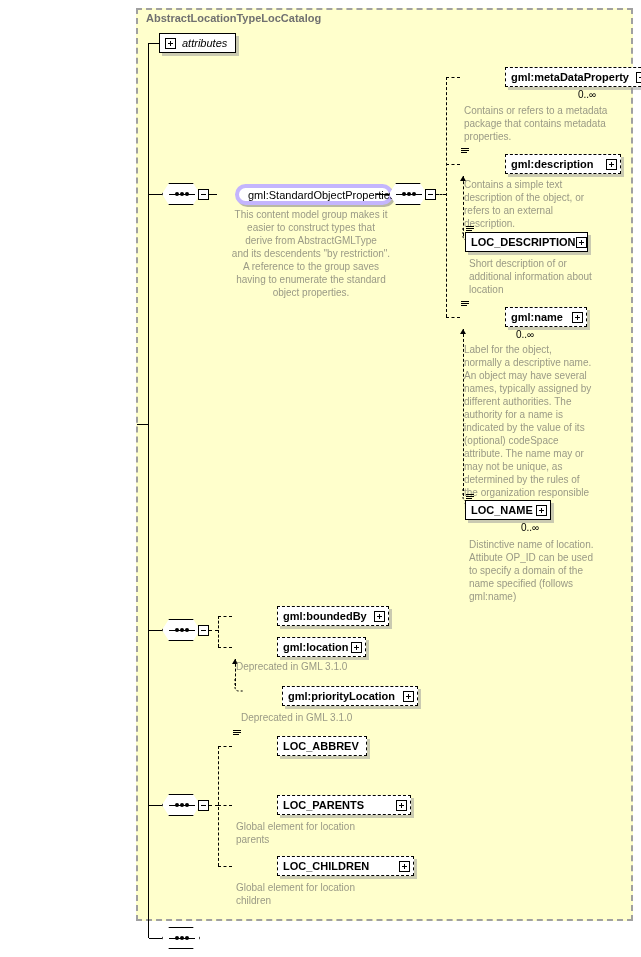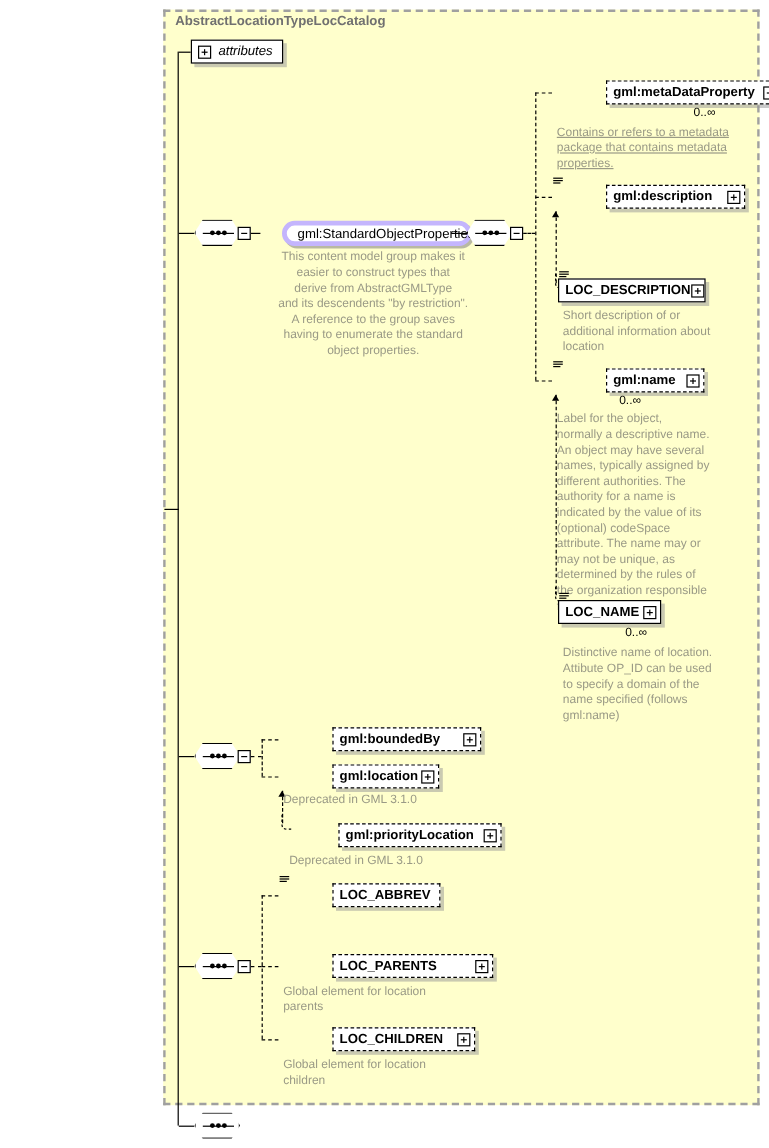--- a/index.html
+++ b/index.html
@@ -190,34 +190,38 @@
   <div class="dln v" style="left:446px;top:77px;height:240px;"></div>
   <div class="dln h" style="left:446px;top:77px;width:14px;"></div>
   <div class="dln h" style="left:446px;top:164px;width:14px;"></div>
   <div class="dln h" style="left:446px;top:317px;width:14px;"></div>
 
   <div class="el-box dashed" style="left:460px;top:67px;width:146px;">
     <span class="lbl">gml:metaDataProperty</span>
     <span class="pm plus inline" style="margin-left:auto;"></span>
   </div>
   <div class="card" style="left:578px;top:89px;">0..∞</div>
-  <div class="note" style="left:464px;top:104px;width:150px;text-decoration:underline;">Contains or refers to a metadata
+  <div class="note" style="left:464px;top:104px;width:150px;">Contains or refers to a metadata
 package that contains metadata
 properties.</div>
 
   <div class="el-box dashed" style="left:460px;top:154px;width:116px;">
     <span class="lbl">gml:description</span>
     <span class="pm plus inline" style="margin-left:auto;"></span>
   </div>
   <div class="glyph" style="left:461px;top:148px;">
     <i style="top:0;width:8px;"></i>
       <i style="top:2px;width:8px;"></i>
       <i style="top:4px;width:6px;"></i>
   </div>
   <div class="uparrow" style="left:460px;top:176px;"></div>
+  <div class="note" style="left:464px;top:178px;width:150px;">Contains a simple text
+description of the object, or
+refers to an external
+description.</div>
 
   <div class="dln v" style="left:463px;top:176px;height:60px;"></div>
   <div class="hook" style="left:455px;top:228px;">
     <svg width="16" height="16" viewBox="0 0 16 16">
         <path d="M8 0 L8 8 Q8 12 12 12 L16 12" fill="none" stroke="#000" stroke-width="1" stroke-dasharray="2,2"></path>
       </svg>
   </div>
 
   <div class="el-box solid" style="left:465px;top:232px;width:123px;">
     <span class="lbl">LOC_DESCRIPTION</span>
@@ -286,21 +290,21 @@
     <span class="d" style="left:12px;"></span>
     <span class="d" style="left:17px;"></span>
     <span class="d" style="left:22px;"></span>
   </div>
   <div class="pm" style="position:absolute;left:198px;top:625px;"></div>
   <div class="dln h" style="left:209px;top:630px;width:9px;"></div>
   <div class="dln v" style="left:218px;top:616px;height:31px;"></div>
   <div class="dln h" style="left:218px;top:616px;width:14px;"></div>
   <div class="dln h" style="left:218px;top:647px;width:14px;"></div>
 
-  <div class="el-box dashed" style="left:232px;top:606px;width:124px;">
+  <div class="el-box dashed" style="left:232px;top:606px;width:112px;">
     <span class="lbl">gml:boundedBy</span>
     <span class="pm plus inline" style="margin-left:auto;"></span>
   </div>
 
   <div class="el-box dashed" style="left:232px;top:637px;width:89px;">
     <span class="lbl">gml:location</span>
     <span class="pm plus inline" style="margin-left:auto;"></span>
   </div>
   <div class="uparrow" style="left:232px;top:659px;"></div>
   <div class="note" style="left:236px;top:660px;width:170px;">Deprecated in GML 3.1.0</div>
@@ -340,21 +344,21 @@
       <i style="top:4px;width:6px;"></i>
   </div>
 
   <div class="el-box dashed" style="left:232px;top:795px;width:134px;">
     <span class="lbl">LOC_PARENTS</span>
     <span class="pm plus inline" style="margin-left:auto;"></span>
   </div>
   <div class="note" style="left:236px;top:820px;width:160px;">Global element for location
 parents</div>
 
-  <div class="el-box dashed" style="left:232px;top:856px;width:119px;">
+  <div class="el-box dashed" style="left:232px;top:856px;width:137px;">
     <span class="lbl">LOC_CHILDREN</span>
     <span class="pm plus inline" style="margin-left:auto;"></span>
   </div>
   <div class="note" style="left:236px;top:881px;width:160px;">Global element for location
 children</div>
 
   <div class="ln h" style="left:149px;top:938px;width:13px;"></div>
   <div class="seq" style="left:162px;top:927px;">
     <span class="bar"></span>
     <span class="d" style="left:12px;"></span>

